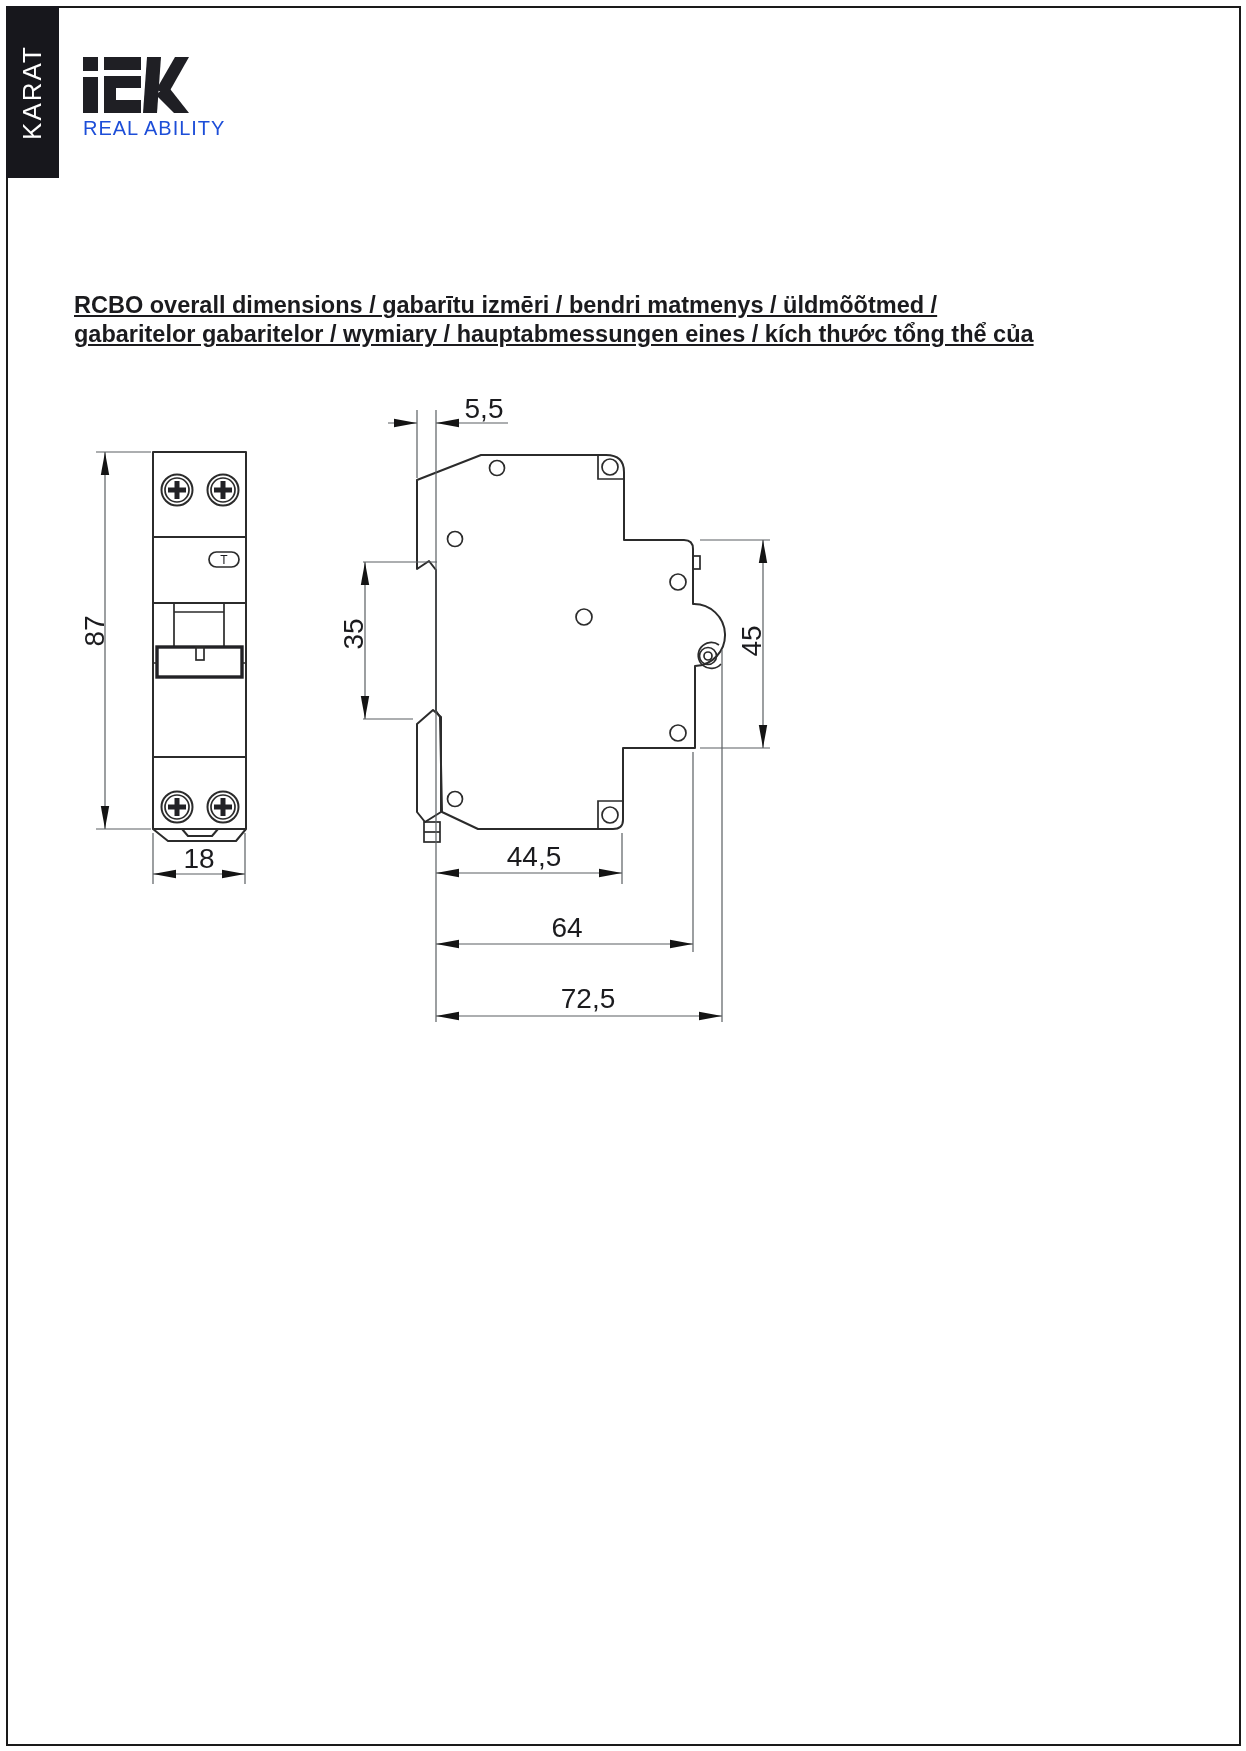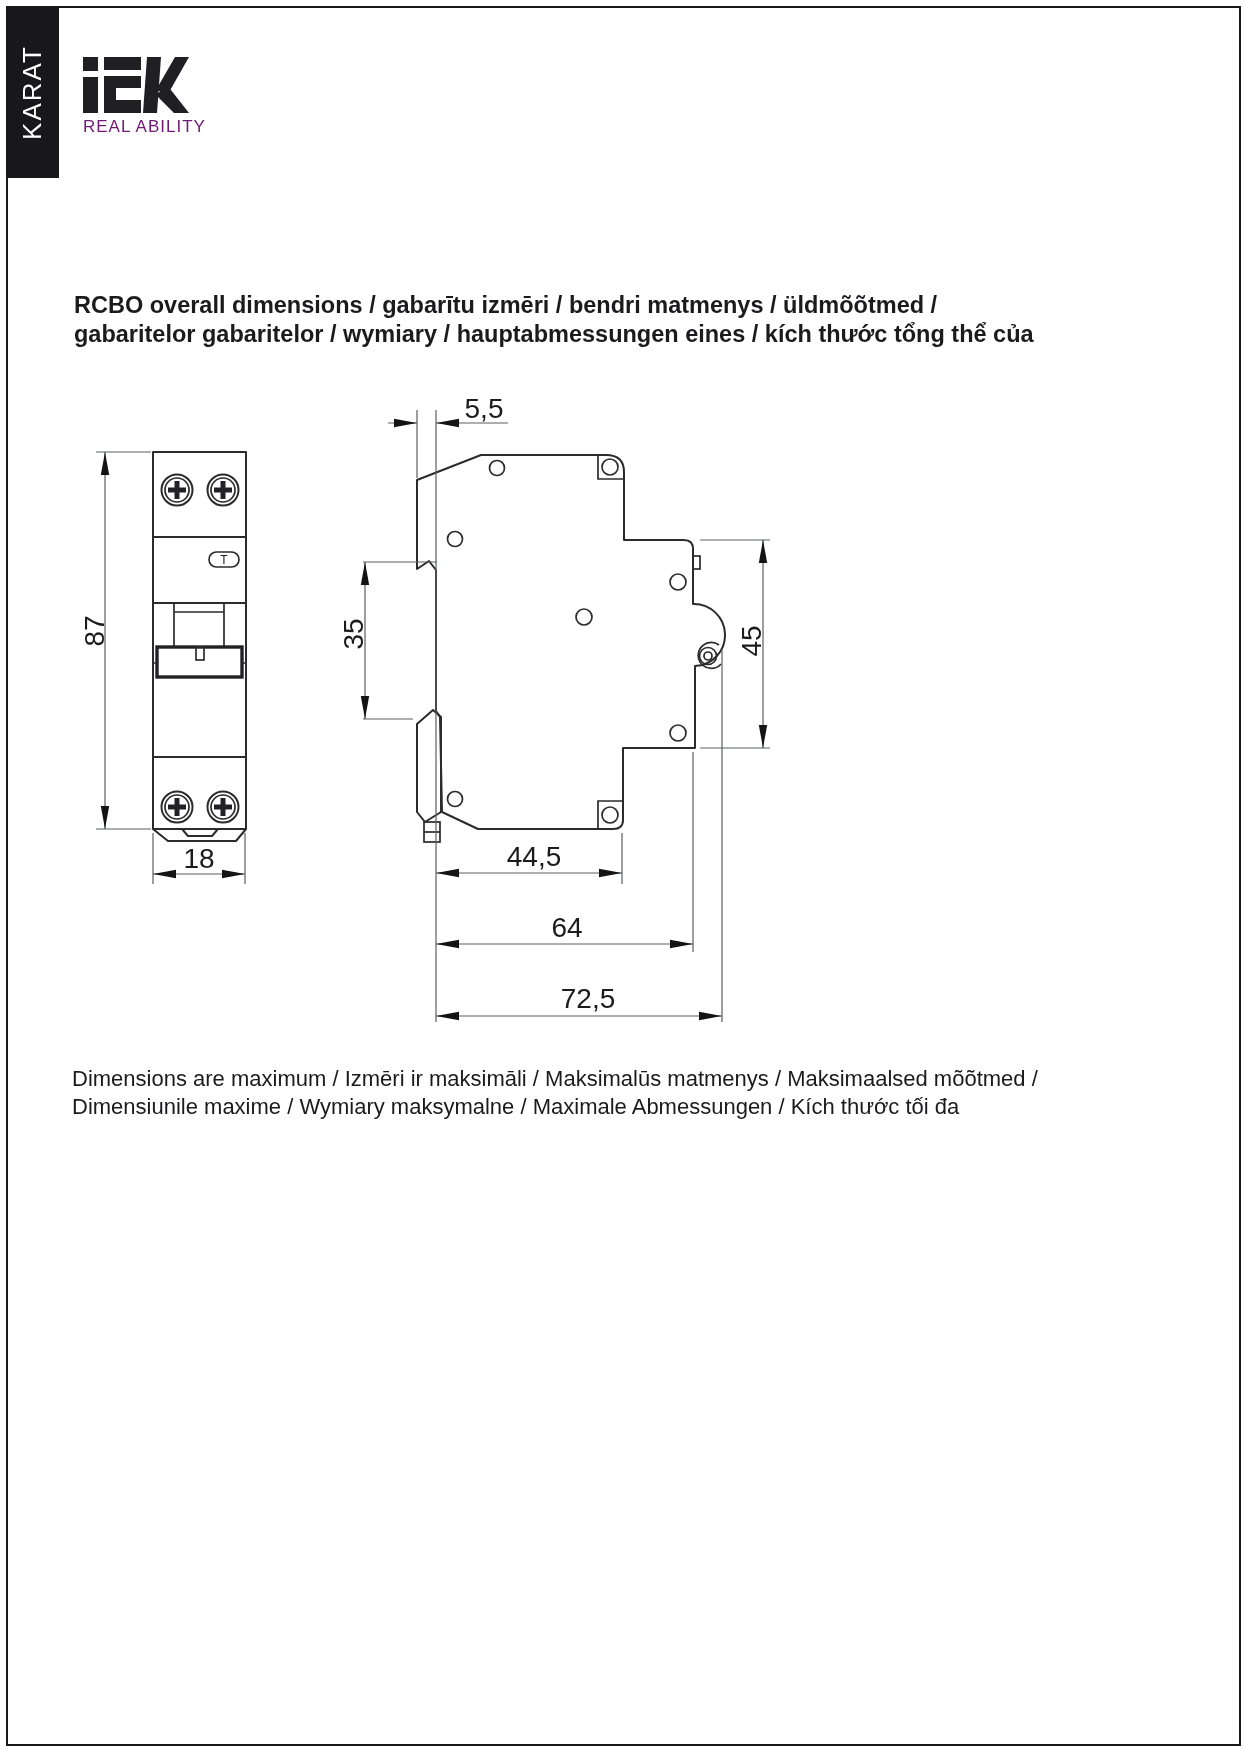--- a/index.html
+++ b/index.html
@@ -11,24 +11,24 @@
   .page-border{position:absolute;left:6px;top:6px;right:5px;bottom:5px;border:2px solid #1a1a1a;pointer-events:none;}
   .karat-bar{
     position:absolute;left:6px;top:6px;width:53px;height:172px;background:#17171c;
     display:flex;align-items:center;justify-content:center;
   }
   .karat-bar span{
     color:#ffffff;font-size:26px;letter-spacing:2px;transform:rotate(-90deg);white-space:nowrap;
   }
   .logo-wrap{position:absolute;left:83px;top:55px;}
   .tagline{
-    position:absolute;left:83px;top:117px;font-size:17px;letter-spacing:1px;color:#701a75;white-space:nowrap;
+    position:absolute;left:83px;top:117px;font-size:20px;letter-spacing:1px;color:#1d4ed8;white-space:nowrap;
   }
   .title{
-    position:absolute;left:74px;top:291px;font-weight:bold;font-size:23.5px;line-height:29px;white-space:nowrap;
+    position:absolute;left:74px;top:291px;font-weight:bold;font-size:23.5px;line-height:29px;white-space:nowrap;text-decoration:underline;
   }
   .note{
     position:absolute;left:72px;top:1065px;font-size:22px;line-height:28px;white-space:nowrap;
   }
   svg{display:block;}
   .drawing{position:absolute;left:0;top:0;}
   .outline{stroke:#2b2b2b;stroke-width:2;fill:none;stroke-linejoin:round;}
   .thin{stroke:#2b2b2b;stroke-width:1.7;fill:none;}
   .bold-line{stroke:#222226;stroke-width:3.4;fill:none;}
   .dimline{stroke:#5b5f63;stroke-width:1.2;fill:none;}
@@ -199,18 +199,14 @@
         <text class="dimtext" x="484" y="418" text-anchor="middle">5,5</text>
         <text class="dimtext" transform="rotate(-90 354 634)" x="354" y="643" text-anchor="middle">35</text>
         <text class="dimtext" transform="rotate(-90 752 641)" x="752" y="650" text-anchor="middle">45</text>
         <text class="dimtext" x="534" y="866" text-anchor="middle">44,5</text>
         <text class="dimtext" x="567" y="937" text-anchor="middle">64</text>
         <text class="dimtext" x="588" y="1008" text-anchor="middle">72,5</text>
       </g>
     </g>
   </svg>
 
-  <div class="note">
-    <div>Dimensions are maximum / Izmēri ir maksimāli / Maksimalūs matmenys / Maksimaalsed mõõtmed /</div>
-    <div>Dimensiunile maxime / Wymiary maksymalne / Maximale Abmessungen / Kích thước tối đa</div>
-  </div>
 
 </div>
 
 </body></html>

